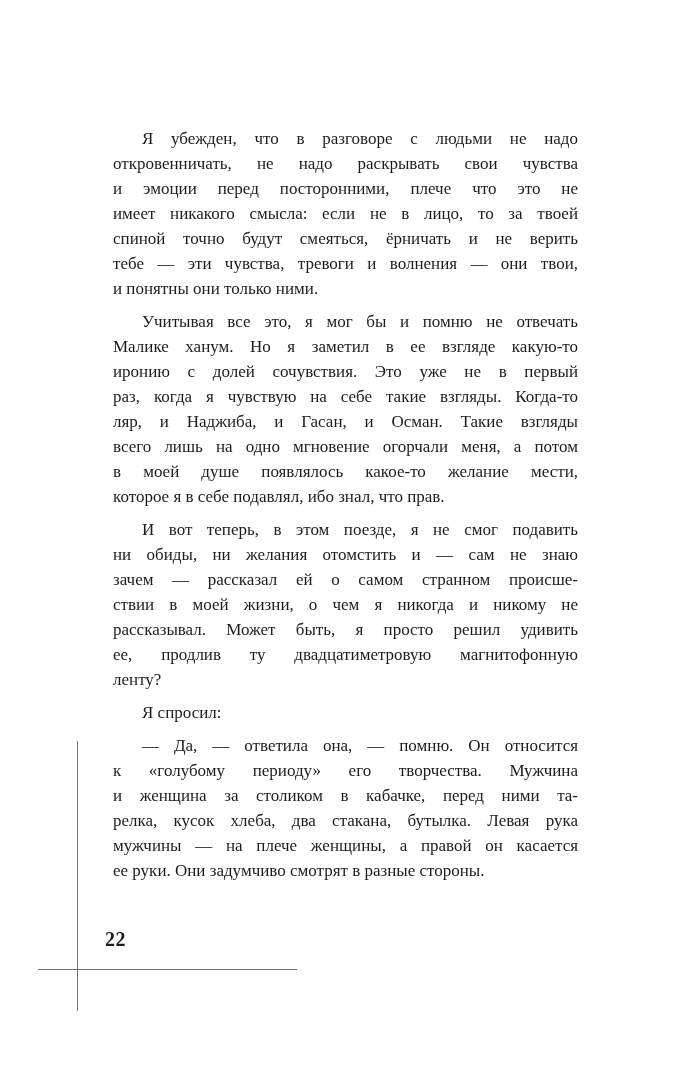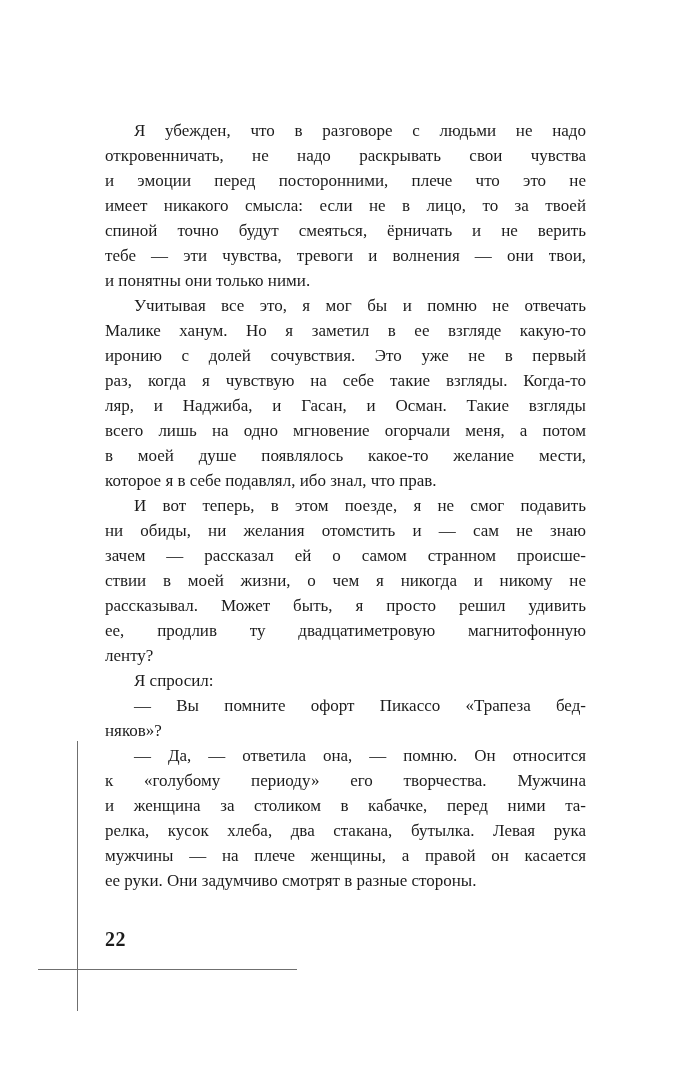--- a/index.html
+++ b/index.html
@@ -17,21 +17,21 @@
   }
   .text-block {
     position: absolute;
     left: 105px;
     top: 118px;
     width: 481px;
     font-size: 17px;
     line-height: 25px;
   }
   .paragraph {
-    margin: 0;
+    margin: 8px;
   }
   .line {
     text-align: justify;
     text-align-last: justify;
     white-space: normal;
   }
   .line.first {
     text-indent: 29px;
   }
   .line.last {
@@ -92,24 +92,20 @@
         <div class="line">зачем — рассказал ей о самом странном происше-</div>
         <div class="line">ствии в моей жизни, о чем я никогда и никому не</div>
         <div class="line">рассказывал. Может быть, я просто решил удивить</div>
         <div class="line">ее, продлив ту двадцатиметровую магнитофонную</div>
         <div class="line last">ленту?</div>
       </div>
       <div class="paragraph">
         <div class="line first last">Я спросил:</div>
       </div>
       <div class="paragraph">
-        <div class="line first">— Вы помните офорт Пикассо «Трапеза бед-</div>
-        <div class="line last">няков»?</div>
-      </div>
-      <div class="paragraph">
         <div class="line first">— Да, — ответила она, — помню. Он относится</div>
         <div class="line">к «голубому периоду» его творчества. Мужчина</div>
         <div class="line">и женщина за столиком в кабачке, перед ними та-</div>
         <div class="line">релка, кусок хлеба, два стакана, бутылка. Левая рука</div>
         <div class="line">мужчины — на плече женщины, а правой он касается</div>
         <div class="line last">ее руки. Они задумчиво смотрят в разные стороны.</div>
       </div>
     </div>
   <div class="page-number">22</div>
   <div class="crop-mark-v"></div>

